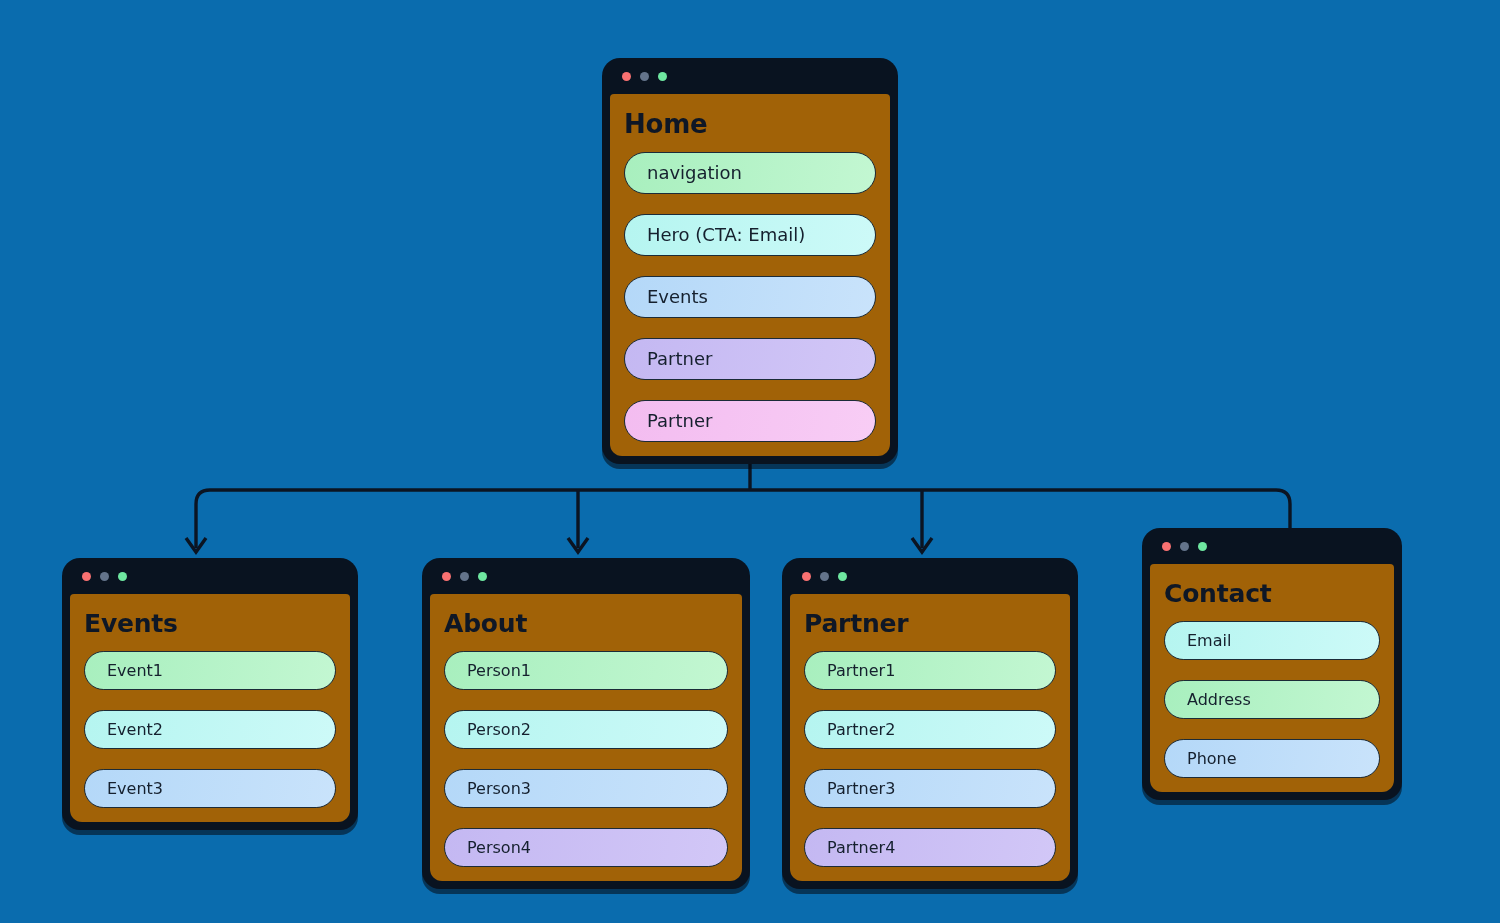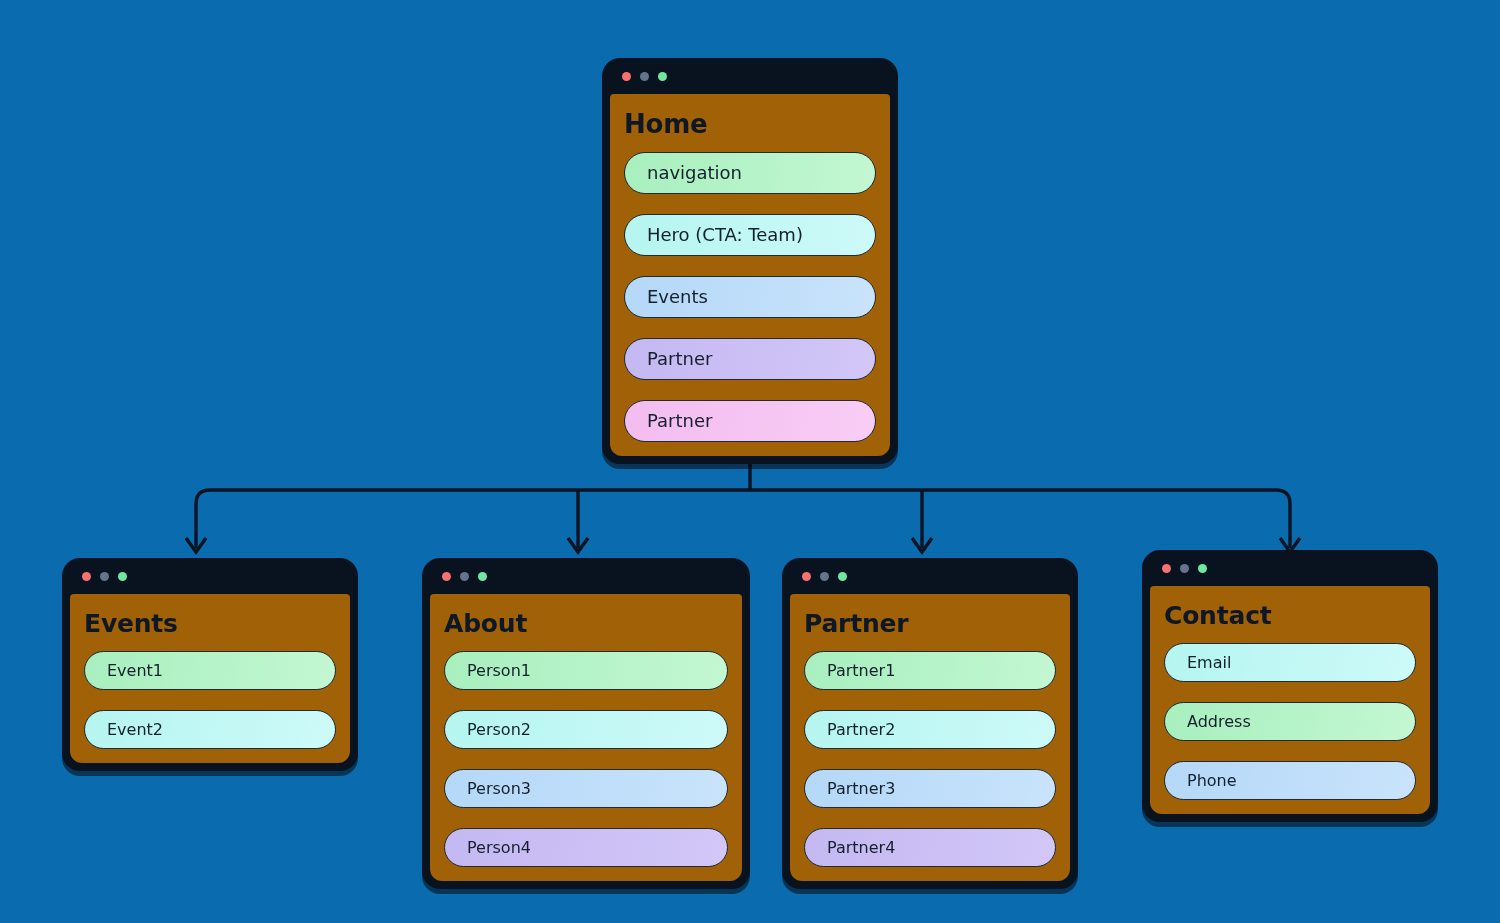--- a/index.html
+++ b/index.html
@@ -105,21 +105,21 @@
   .pill.c-pink   { background: linear-gradient(100deg, #f3bcf0 0%, #f8cdf5 100%); }
 
   
   #card-home    { left: 602px; top: 58px;  width: 296px; }
   #card-home .card-title { font-size: 26px; }
   #card-home .pill { height: 42px; font-size: 18px; }
 
   #card-events  { left: 62px;   top: 558px; width: 296px; }
   #card-about   { left: 422px;  top: 558px; width: 328px; }
   #card-partner { left: 782px;  top: 558px; width: 296px; }
-  #card-contact { left: 1142px; top: 550px; width: 296px; }
+  #card-contact { left: 1142px; top: 528px; width: 260px; }
 </style>
 </head>
 <body>
 
 <div id="canvas">
 
   <svg id="connectors" viewBox="0 0 1500 923" width="1500" height="923">
     <g fill="none" stroke="#0b1422" stroke-width="3.4" stroke-linecap="butt" stroke-linejoin="round">
 
       <path d="M 750 410 L 750 490"></path>
@@ -142,39 +142,40 @@
   <div class="card" id="card-home">
     <div class="titlebar">
       <span class="dot red"></span>
       <span class="dot gray"></span>
       <span class="dot green"></span>
     </div>
     <div class="panel">
       <div class="card-title">Home</div>
       <div class="pill-list">
         <div class="pill c-green">navigation</div>
-        <div class="pill c-cyan">Hero (CTA: Team)</div>
+        <div class="pill c-cyan">Hero (CTA: Email)</div>
         <div class="pill c-blue">Events</div>
         <div class="pill c-purple">Partner</div>
         <div class="pill c-pink">Partner</div>
       </div>
     </div>
   </div>
 
   <div class="card" id="card-events">
     <div class="titlebar">
       <span class="dot red"></span>
       <span class="dot gray"></span>
       <span class="dot green"></span>
     </div>
     <div class="panel">
       <div class="card-title">Events</div>
       <div class="pill-list">
         <div class="pill c-green">Event1</div>
         <div class="pill c-cyan">Event2</div>
+        <div class="pill c-blue">Event3</div>
       </div>
     </div>
   </div>
 
   <div class="card" id="card-about">
     <div class="titlebar">
       <span class="dot red"></span>
       <span class="dot gray"></span>
       <span class="dot green"></span>
     </div>

